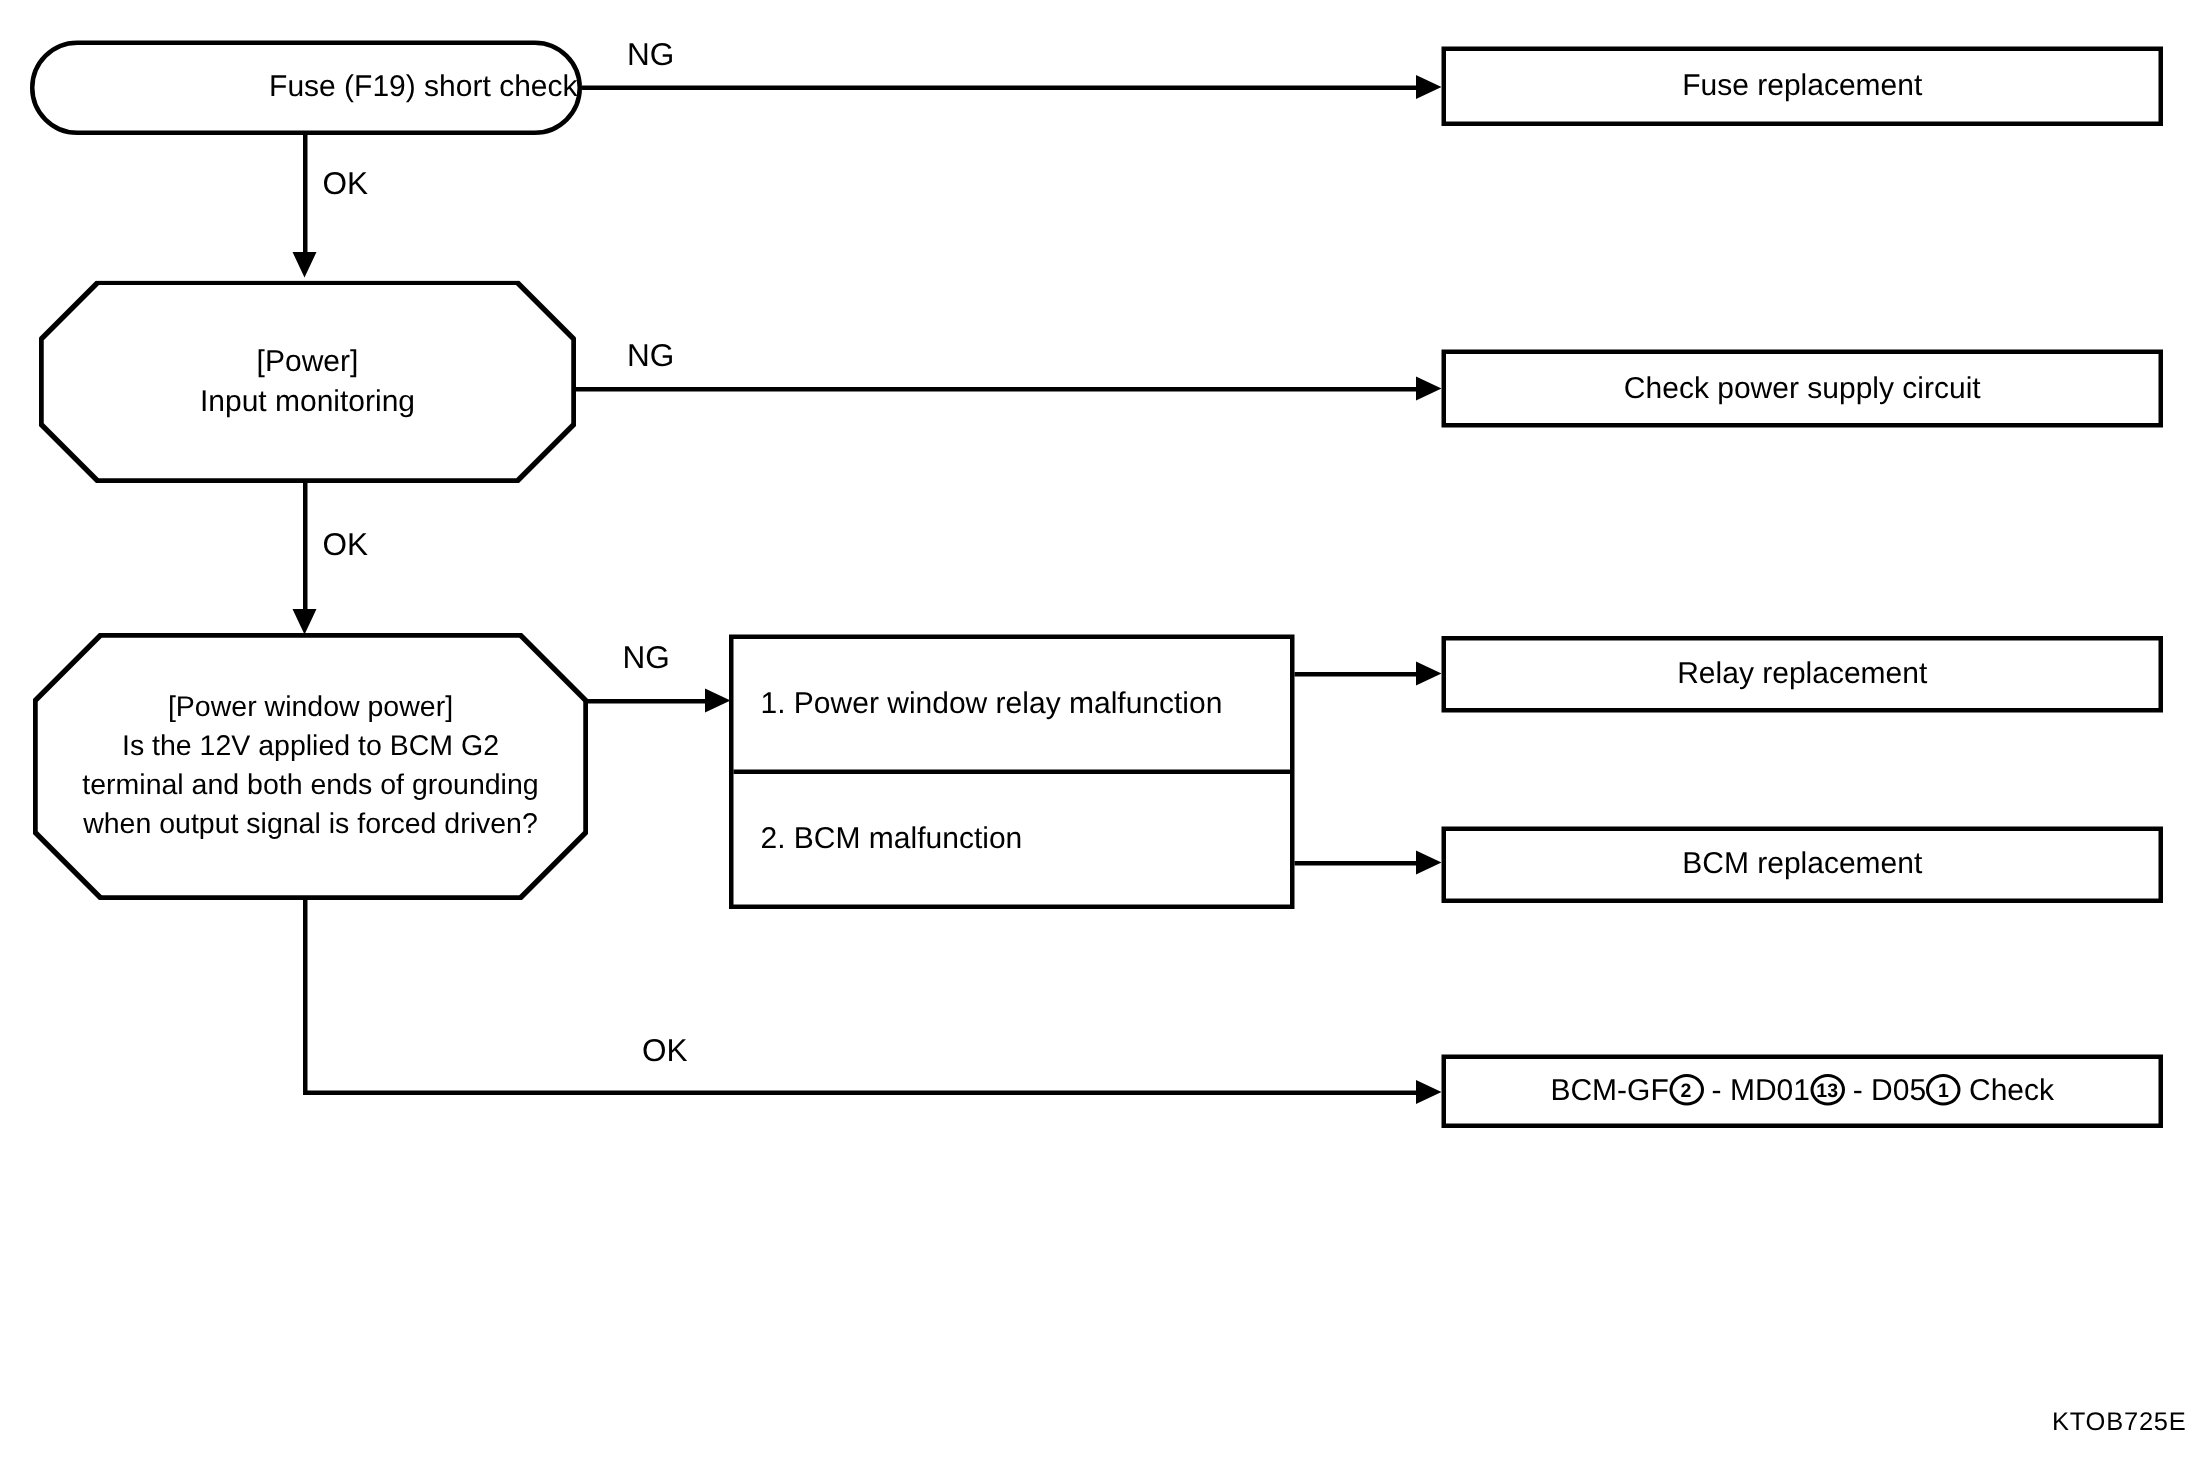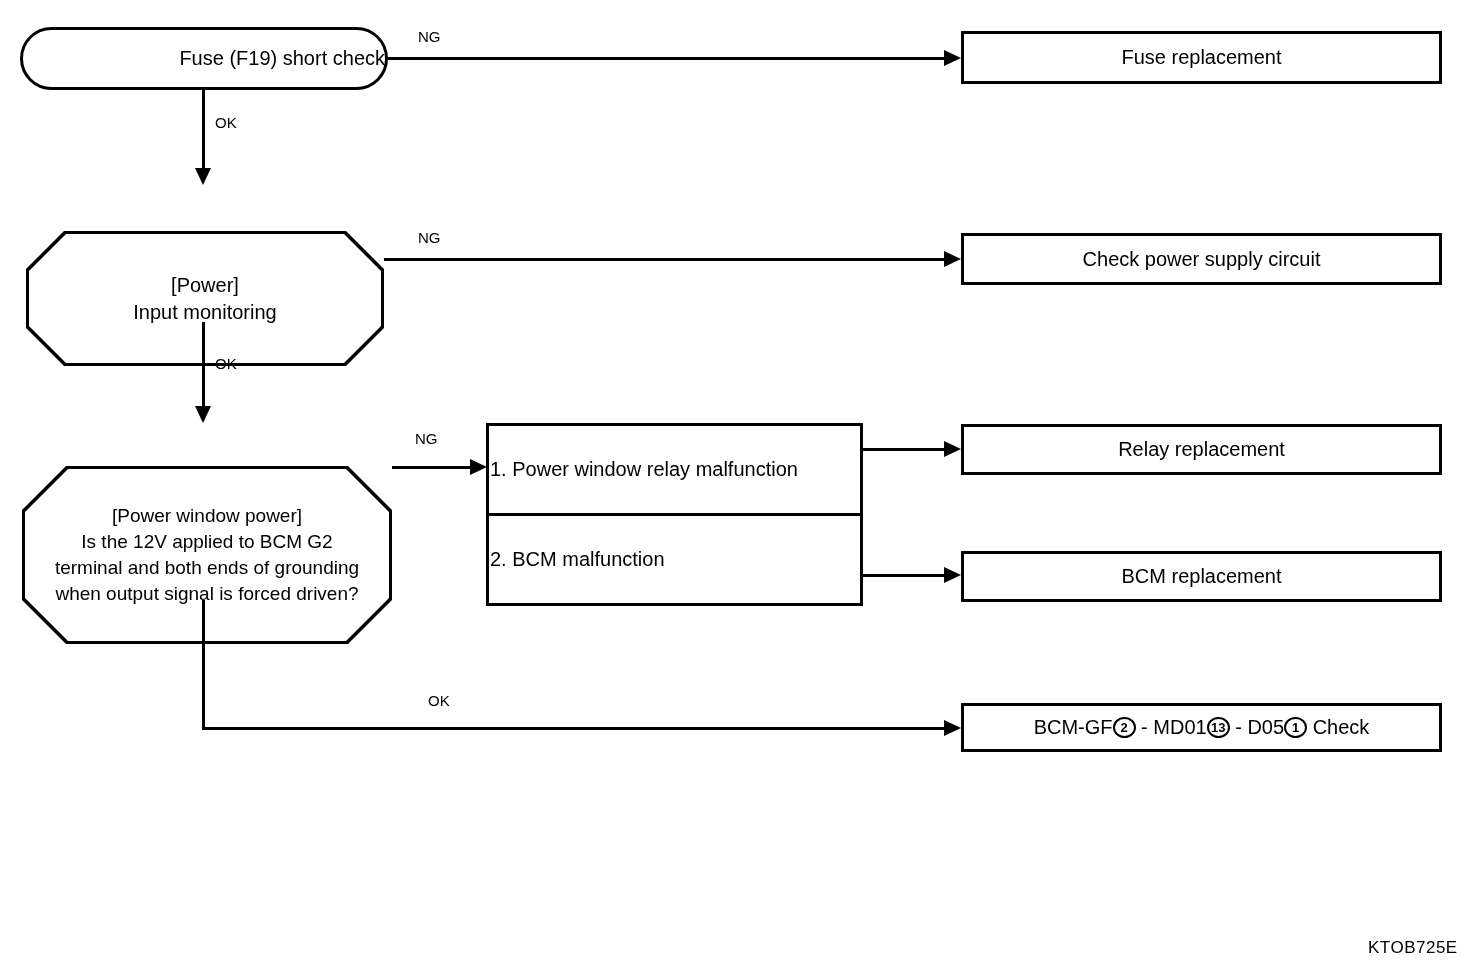--- a/index.html
+++ b/index.html
@@ -40,21 +40,20 @@
     justify-content: flex-end;
   }
 
   
   .octagon {
     position: absolute;
     background: #000;
     display: flex;
     align-items: center;
     justify-content: center;
-    margin-top: 44px;
   }
   .octagon > .oct-inner {
     background: #fff;
     width: 100%;
     height: 100%;
     display: flex;
     align-items: center;
     justify-content: center;
   }
 
@@ -82,21 +81,21 @@
     flex: 1 1 0;
     display: flex;
     align-items: center;
     box-sizing: border-box;
   }
   .listbox .row.divided {
     border-bottom: 3px solid #000;
   }
   .listbox .row .row-label {
     font-size: 20px;
-    padding-left: 1px;
+    padding-left: 18px;
     white-space: nowrap;
   }
 
   
   .hline {
     position: absolute;
     height: 3px;
     background: #000;
   }
   .vline {
@@ -117,21 +116,21 @@
     width: 0;
     height: 0;
     border-left: 8px solid transparent;
     border-right: 8px solid transparent;
     border-top: 17px solid #000;
   }
 
   
   .edge-label {
     position: absolute;
-    font-size: 15px;
+    font-size: 21px;
     line-height: 21px;
     color: #000;
     white-space: nowrap;
   }
 
   
   .footer-code {
     position: absolute;
     font-size: 17px;
     letter-spacing: 0.5px;

